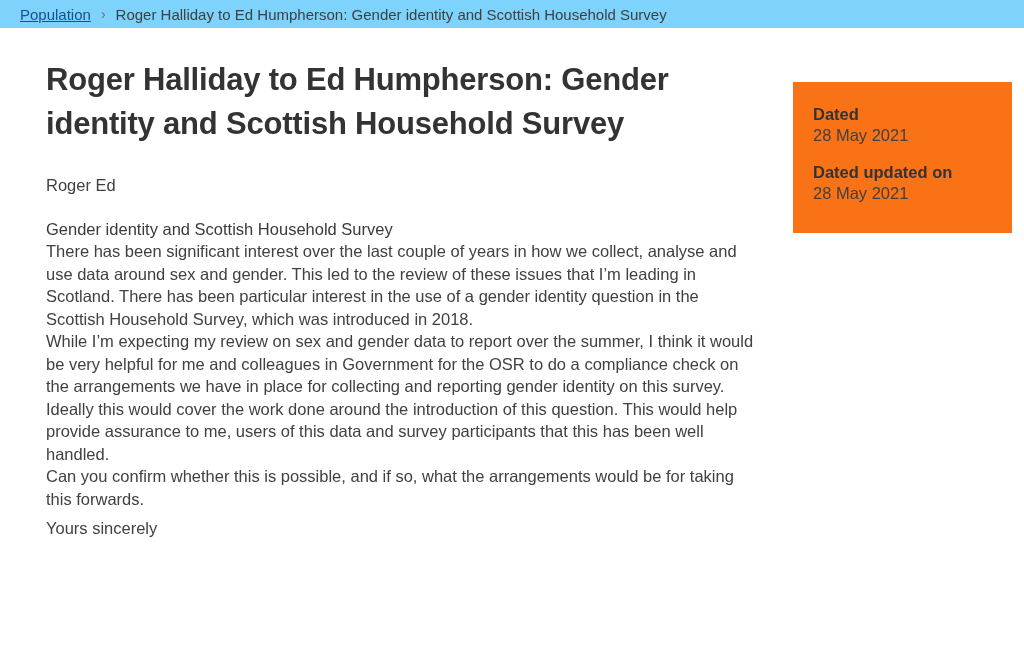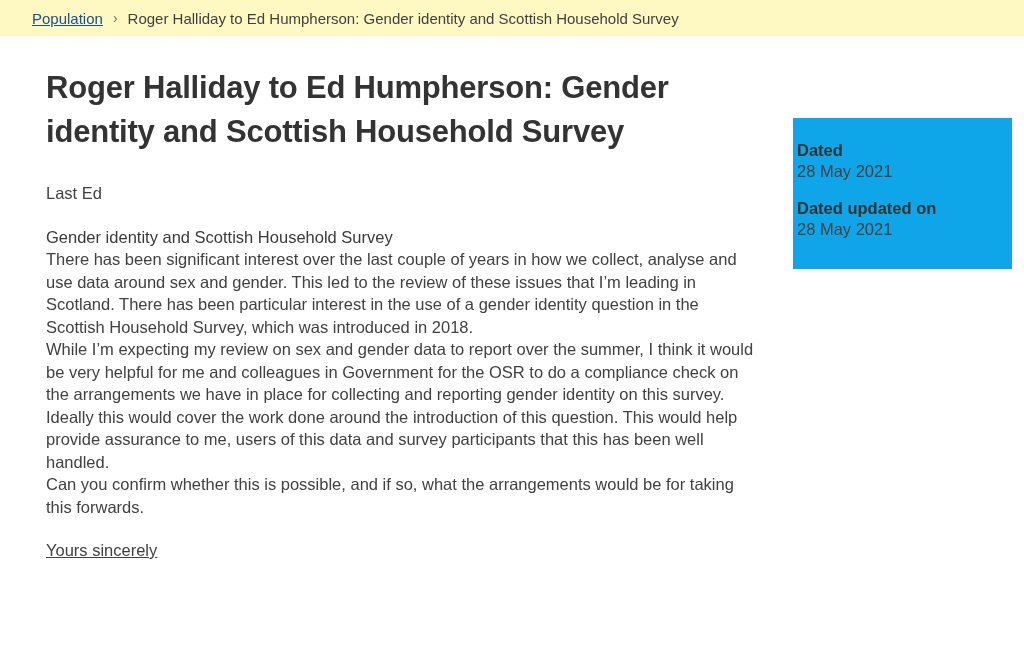--- a/index.html
+++ b/index.html
@@ -7,25 +7,25 @@
     width: 1024px;
     height: 669px;
     overflow: hidden;
     background: #ffffff;
     font-family: "Liberation Sans", "DejaVu Sans", sans-serif;
     color: #414141;
   }
   
   .breadcrumb-bar {
     width: 100%;
-    height: 36px;
-    background: #fef9c3;
+    height: 28px;
+    background: #7dd3fc;
     display: flex;
     align-items: center;
-    padding-left: 32px;
+    padding-left: 20px;
     font-size: 15px;
   }
   .breadcrumb-bar a.crumb-link {
     color: #1d4e8c;
     text-decoration: underline;
     cursor: pointer;
     font-weight: 400;
   }
   .crumb-sep {
     color: #6d6d6d;
@@ -48,25 +48,25 @@
     margin-top: 30px;
     max-width: 702px;
     font-size: 31px;
     line-height: 44px;
     font-weight: 700;
     color: #333333;
     letter-spacing: -0.2px;
   }
   .meta-panel {
     position: absolute;
-    top: 52px;
+    top: 24px;
     right: 12px;
     width: 219px;
-    background: #0ea5e9;
-    padding: 22px 20px 28px 4px;
+    background: #f97316;
+    padding: 22px 20px 28px 20px;
   }
   .meta-group + .meta-group { margin-top: 15px; }
   .meta-label {
     font-weight: 700;
     font-size: 16.5px;
     color: #333333;
     line-height: 1.3;
   }
   .meta-value {
     font-size: 16.5px;
@@ -79,21 +79,21 @@
     line-height: 22.5px;
     color: #414141;
   }
   .letter .salutation { margin-top: 28px; }
   .letter .subject {
     font-weight: 400;
     color: #3a3a3a;
     margin-top: 21px;
   }
   .letter p.body-para { }
-  .letter .closing { margin-top: 21px; text-decoration: underline; }
+  .letter .closing { margin-top: 7px; }
   .letter .signature { margin-top: 11px; }
   .letter .signature div { line-height: 22.5px; }
 </style>
 </head>
 <body>
 
 <nav class="breadcrumb-bar">
   <a class="crumb-link" href="#">Population</a>
   <span class="crumb-sep">›</span>
   <span class="crumb-current">Roger Halliday to Ed Humpherson: Gender identity and Scottish Household Survey</span>
@@ -109,21 +109,21 @@
     <div class="meta-group">
       <div class="meta-label">Dated updated on</div>
       <div class="meta-value">28 May 2021</div>
     </div>
   </aside>
 
   <main class="main-col">
     <h1 class="page-title">Roger Halliday to Ed Humpherson: Gender identity and Scottish Household Survey</h1>
 
     <div class="letter">
-      <p class="salutation">Last Ed</p>
+      <p class="salutation">Roger Ed</p>
       <p class="subject">Gender identity and Scottish Household Survey</p>
       <p class="body-para">There has been significant interest over the last couple of years in how we collect, analyse and use data around sex and gender. This led to the review of these issues that I’m leading in Scotland.  There has been particular interest in the use of a gender identity question in the Scottish Household Survey, which was introduced in 2018.</p>
       <p class="body-para">While I’m expecting my review on sex and gender data to report over the summer, I think it would be very helpful for me and colleagues in Government for the OSR to do a compliance check on the arrangements we have in place for collecting and reporting gender identity on this survey. Ideally this would cover the work done around the introduction of this question. This would help provide assurance to me, users of this data and survey participants that this has been well handled.</p>
       <p class="body-para">Can you confirm whether this is possible, and if so, what the arrangements would be for taking this forwards.</p>
       <p class="closing">Yours sincerely</p>
     </div>
   </main>
 
 </div>
 

